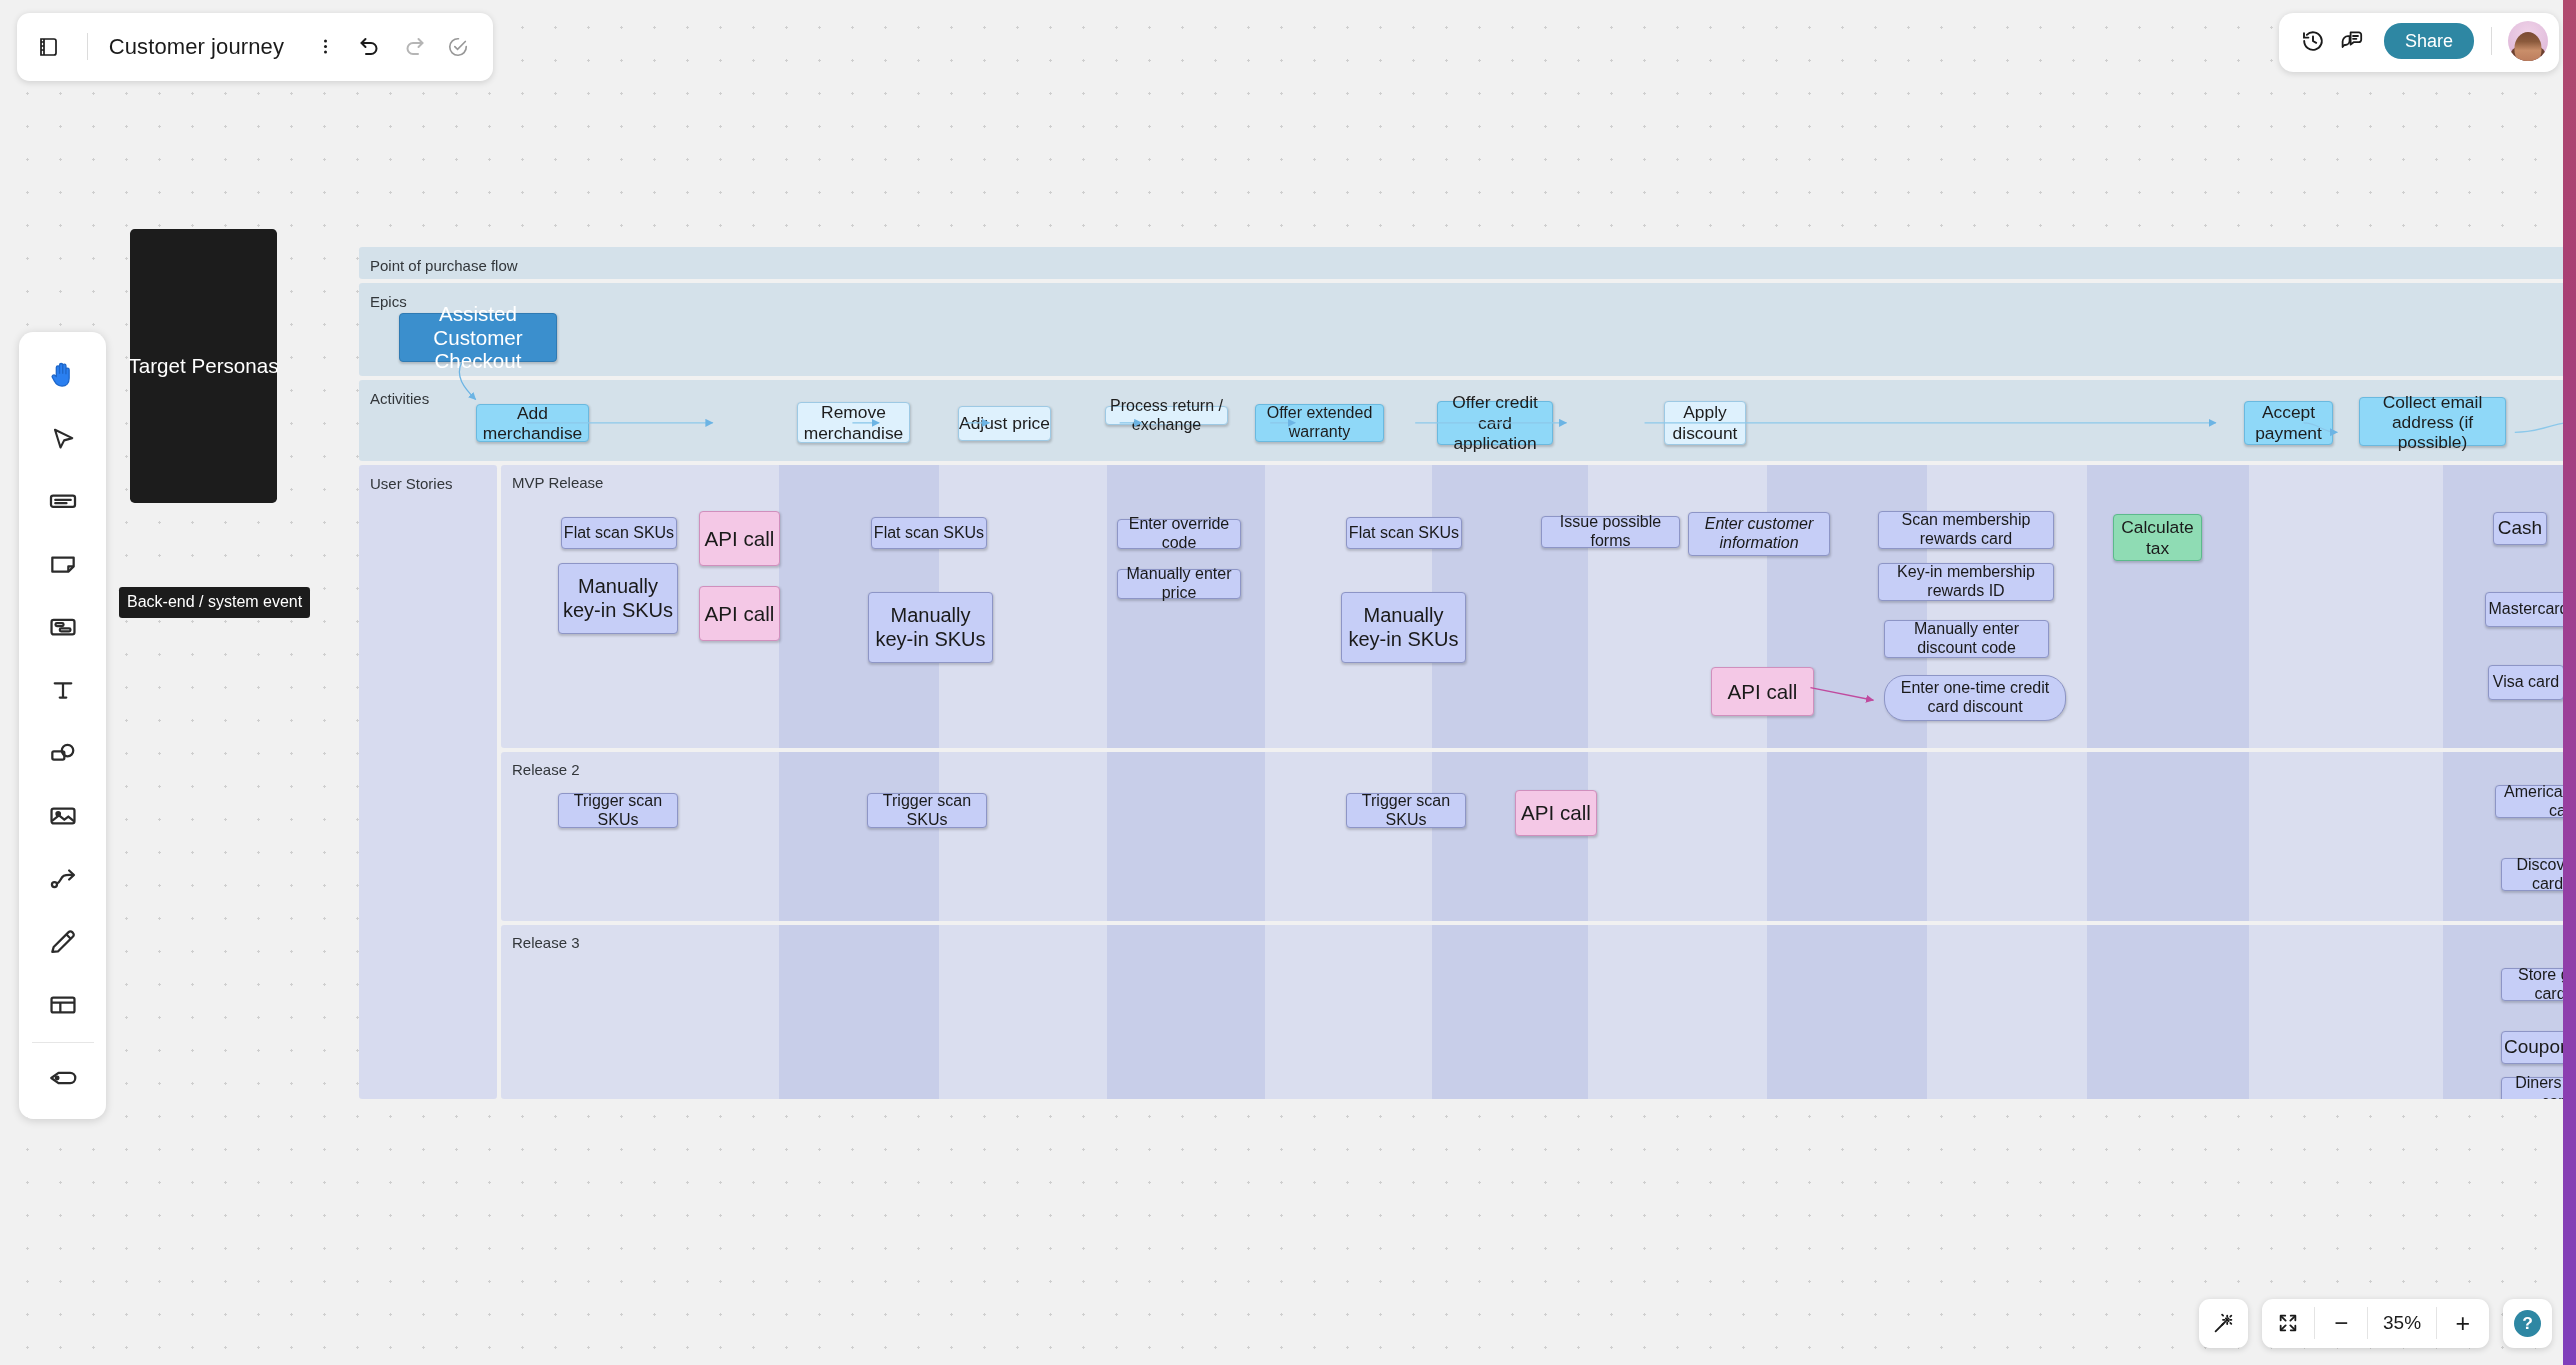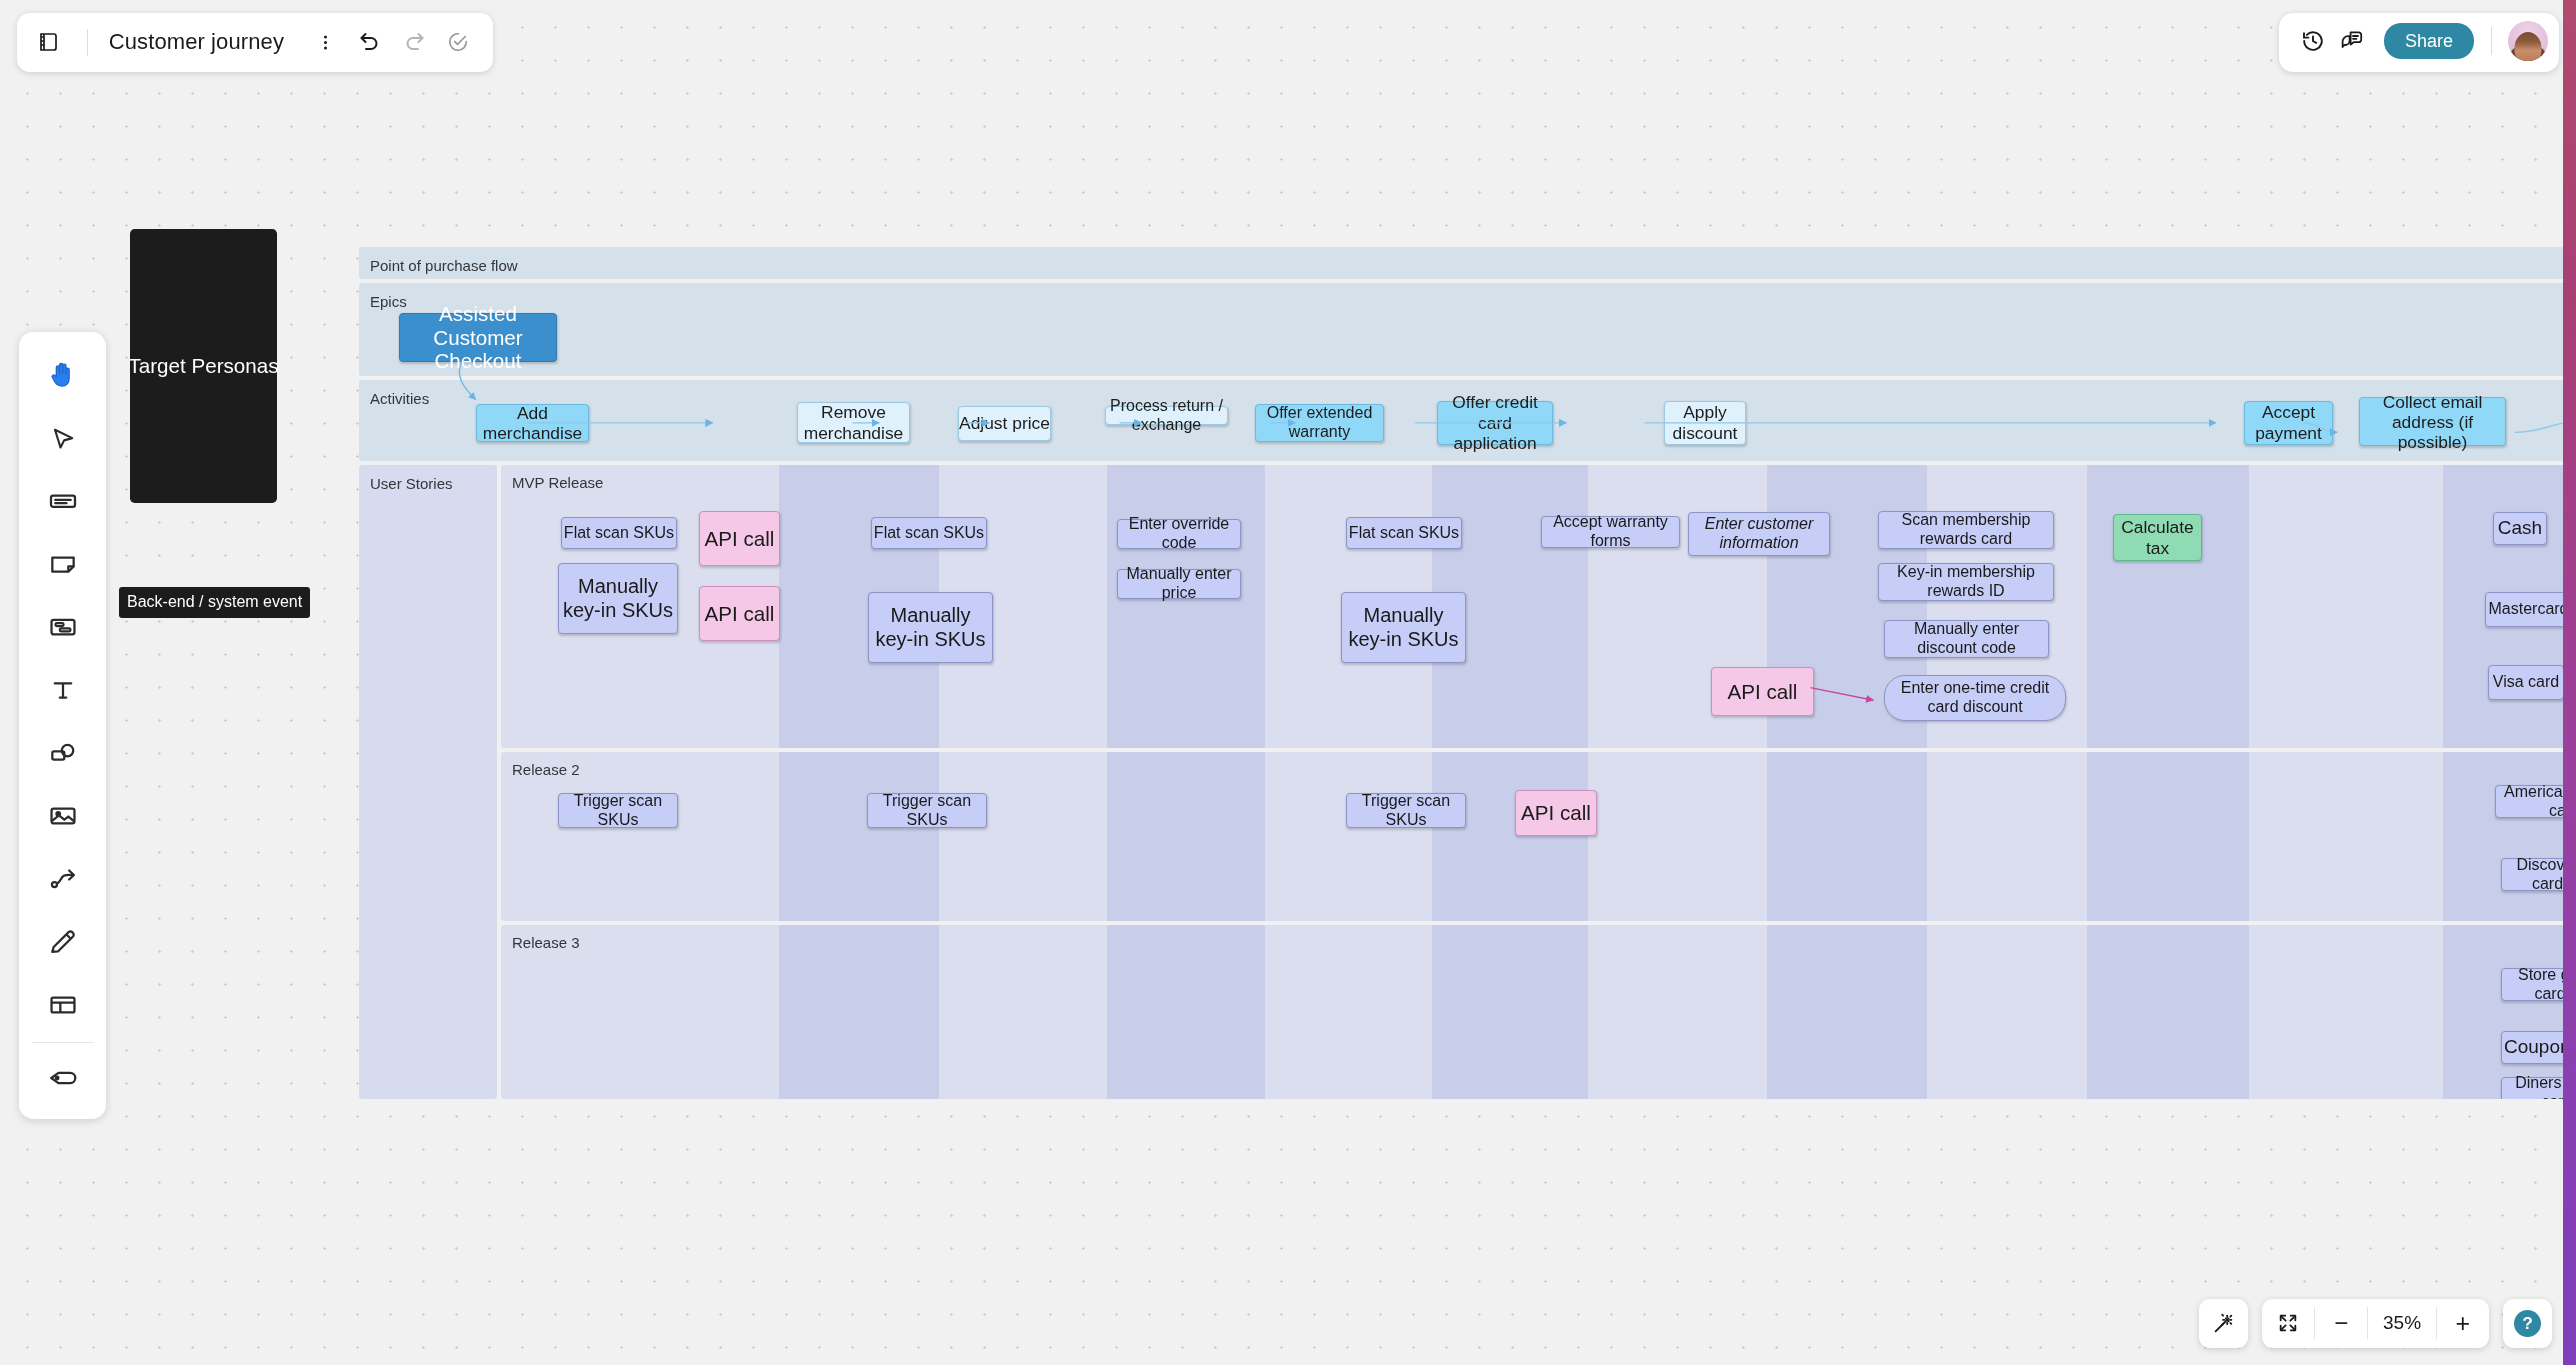--- a/index.html
+++ b/index.html
@@ -20,21 +20,21 @@
   
   .right-edge {
     position: absolute; right: 0; top: 0; bottom: 0; width: 12.7px;
     background: linear-gradient(180deg, #b04a6e 0%, #a83f74 22%, #9b3f9b 55%, #8b3fb0 78%, #7f3fbb 100%);
     z-index: 60;
   }
 
   
   .topbar {
     position: absolute; left: 17.4px; top: 12.7px;
-    height: 59px; display: flex; align-items: center;
+    height: 68px; display: flex; align-items: center;
     background: #fff; border-radius: 12.7px;
     box-shadow: 0 1.6px 6.3px rgba(0,0,0,.13);
     padding: 0 17.4px 0 14.2px; gap: 8px; z-index: 50;
   }
   .tb-icon { width: 35px; height: 35px; display:flex; align-items:center; justify-content:center; cursor: pointer; }
   .tb-sep { width: 0.8px; height: 27px; background: #dcdcdc; margin: 0 12.7px; }
   .doc-title {
     font-size: 22px; color: #1b1b1b; white-space: nowrap;
     margin-right: 16px; letter-spacing: 0.1px;
   }
@@ -384,21 +384,21 @@
 
           <div class="card c-story" style="left:370px; top:52px; width:116px; height:32px;">Flat scan SKUs</div>
           <div class="card c-story" style="left:367px; top:127px; width:125px; height:71px; font-size:20px;">Manually key-in SKUs</div>
 
           <div class="card c-story" style="left:616px; top:54px; width:124px; height:30px;">Enter override code</div>
           <div class="card c-story" style="left:616px; top:104px; width:124px; height:30px;">Manually enter price</div>
 
           <div class="card c-story" style="left:845px; top:52px; width:116px; height:32px;">Flat scan SKUs</div>
           <div class="card c-story" style="left:840px; top:127px; width:125px; height:71px; font-size:20px;">Manually key-in SKUs</div>
 
-          <div class="card c-story" style="left:1040px; top:51px; width:139px; height:32px;">Accept warranty forms</div>
+          <div class="card c-story" style="left:1040px; top:51px; width:139px; height:32px;">Issue possible forms</div>
 
           <div class="card c-story" style="left:1187px; top:47px; width:142px; height:44px;font-style:italic;">Enter customer information</div>
           <div class="card c-api" style="left:1210px; top:202px; width:103px; height:49px;">API call</div>
 
           <div class="card c-story" style="left:1377px; top:46px; width:176px; height:38px;">Scan membership rewards card</div>
           <div class="card c-story" style="left:1377px; top:98px; width:176px; height:38px;">Key-in membership rewards ID</div>
           <div class="card c-story" style="left:1383px; top:155px; width:165px; height:38px;">Manually enter discount code</div>
           <div class="card c-story" style="left:1383px; top:210px; width:182px; height:46px;border-radius:21px;">Enter one-time credit card discount</div>
 
           <svg class="conn" viewBox="0 0 2621 358" width="2074" height="283">

